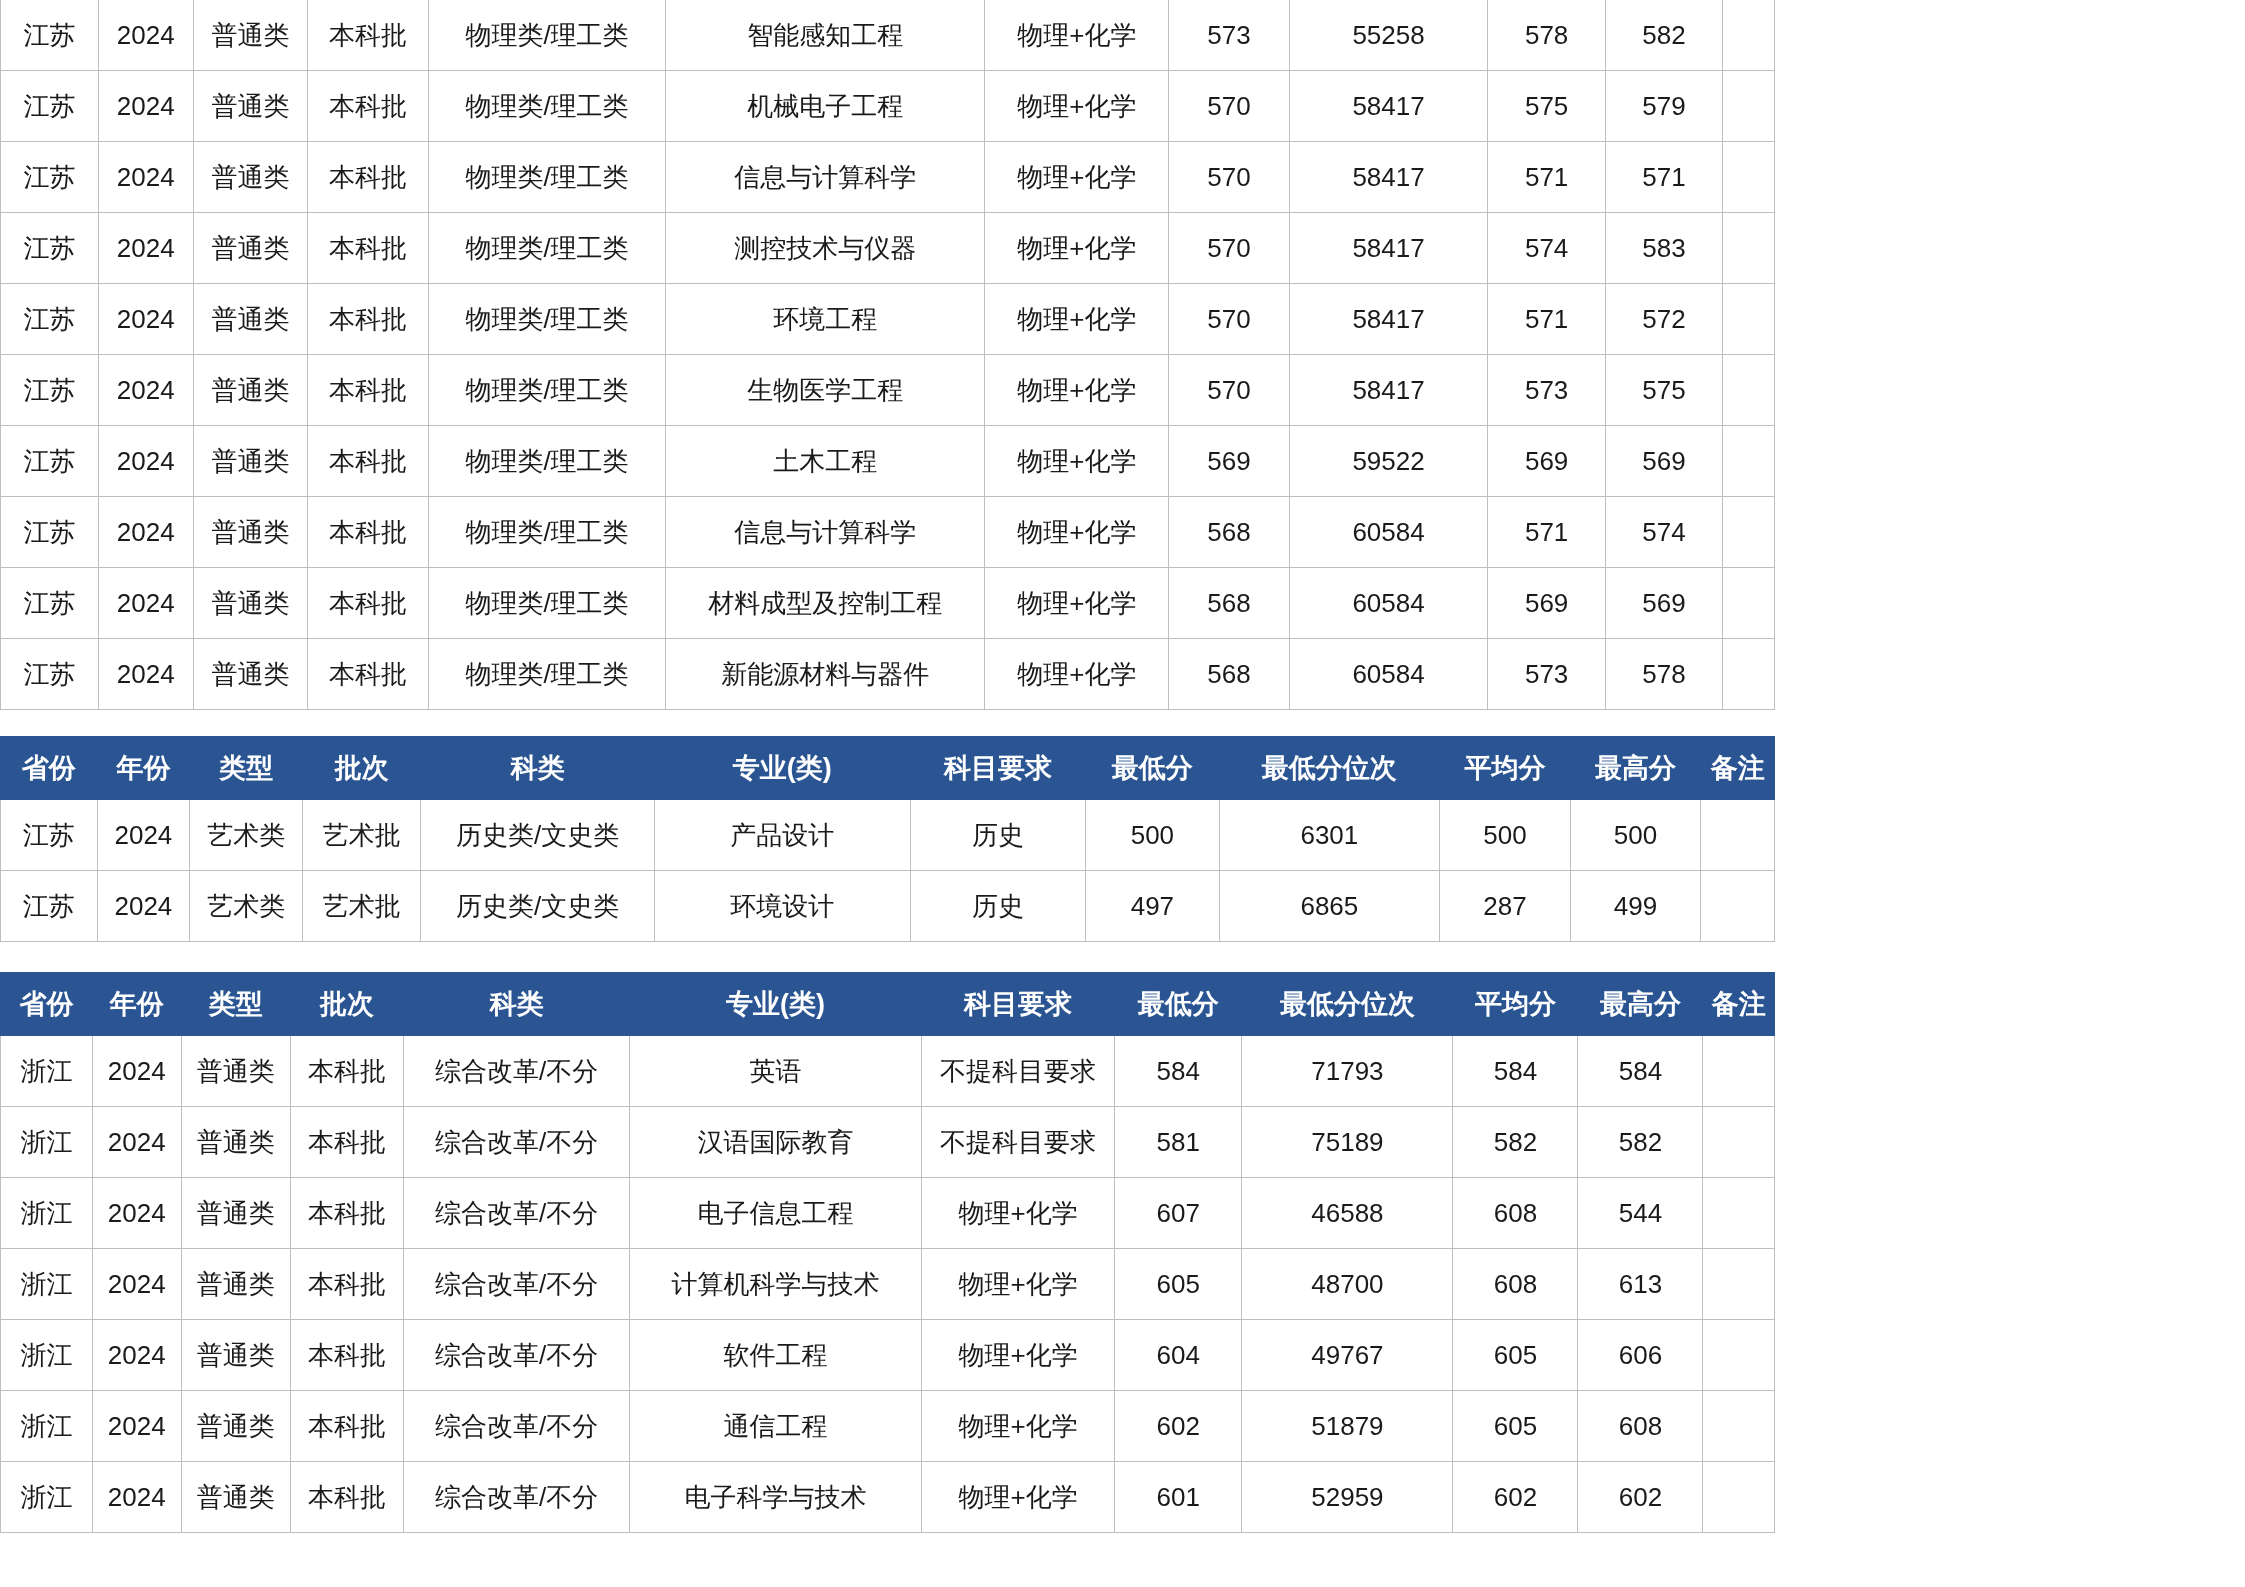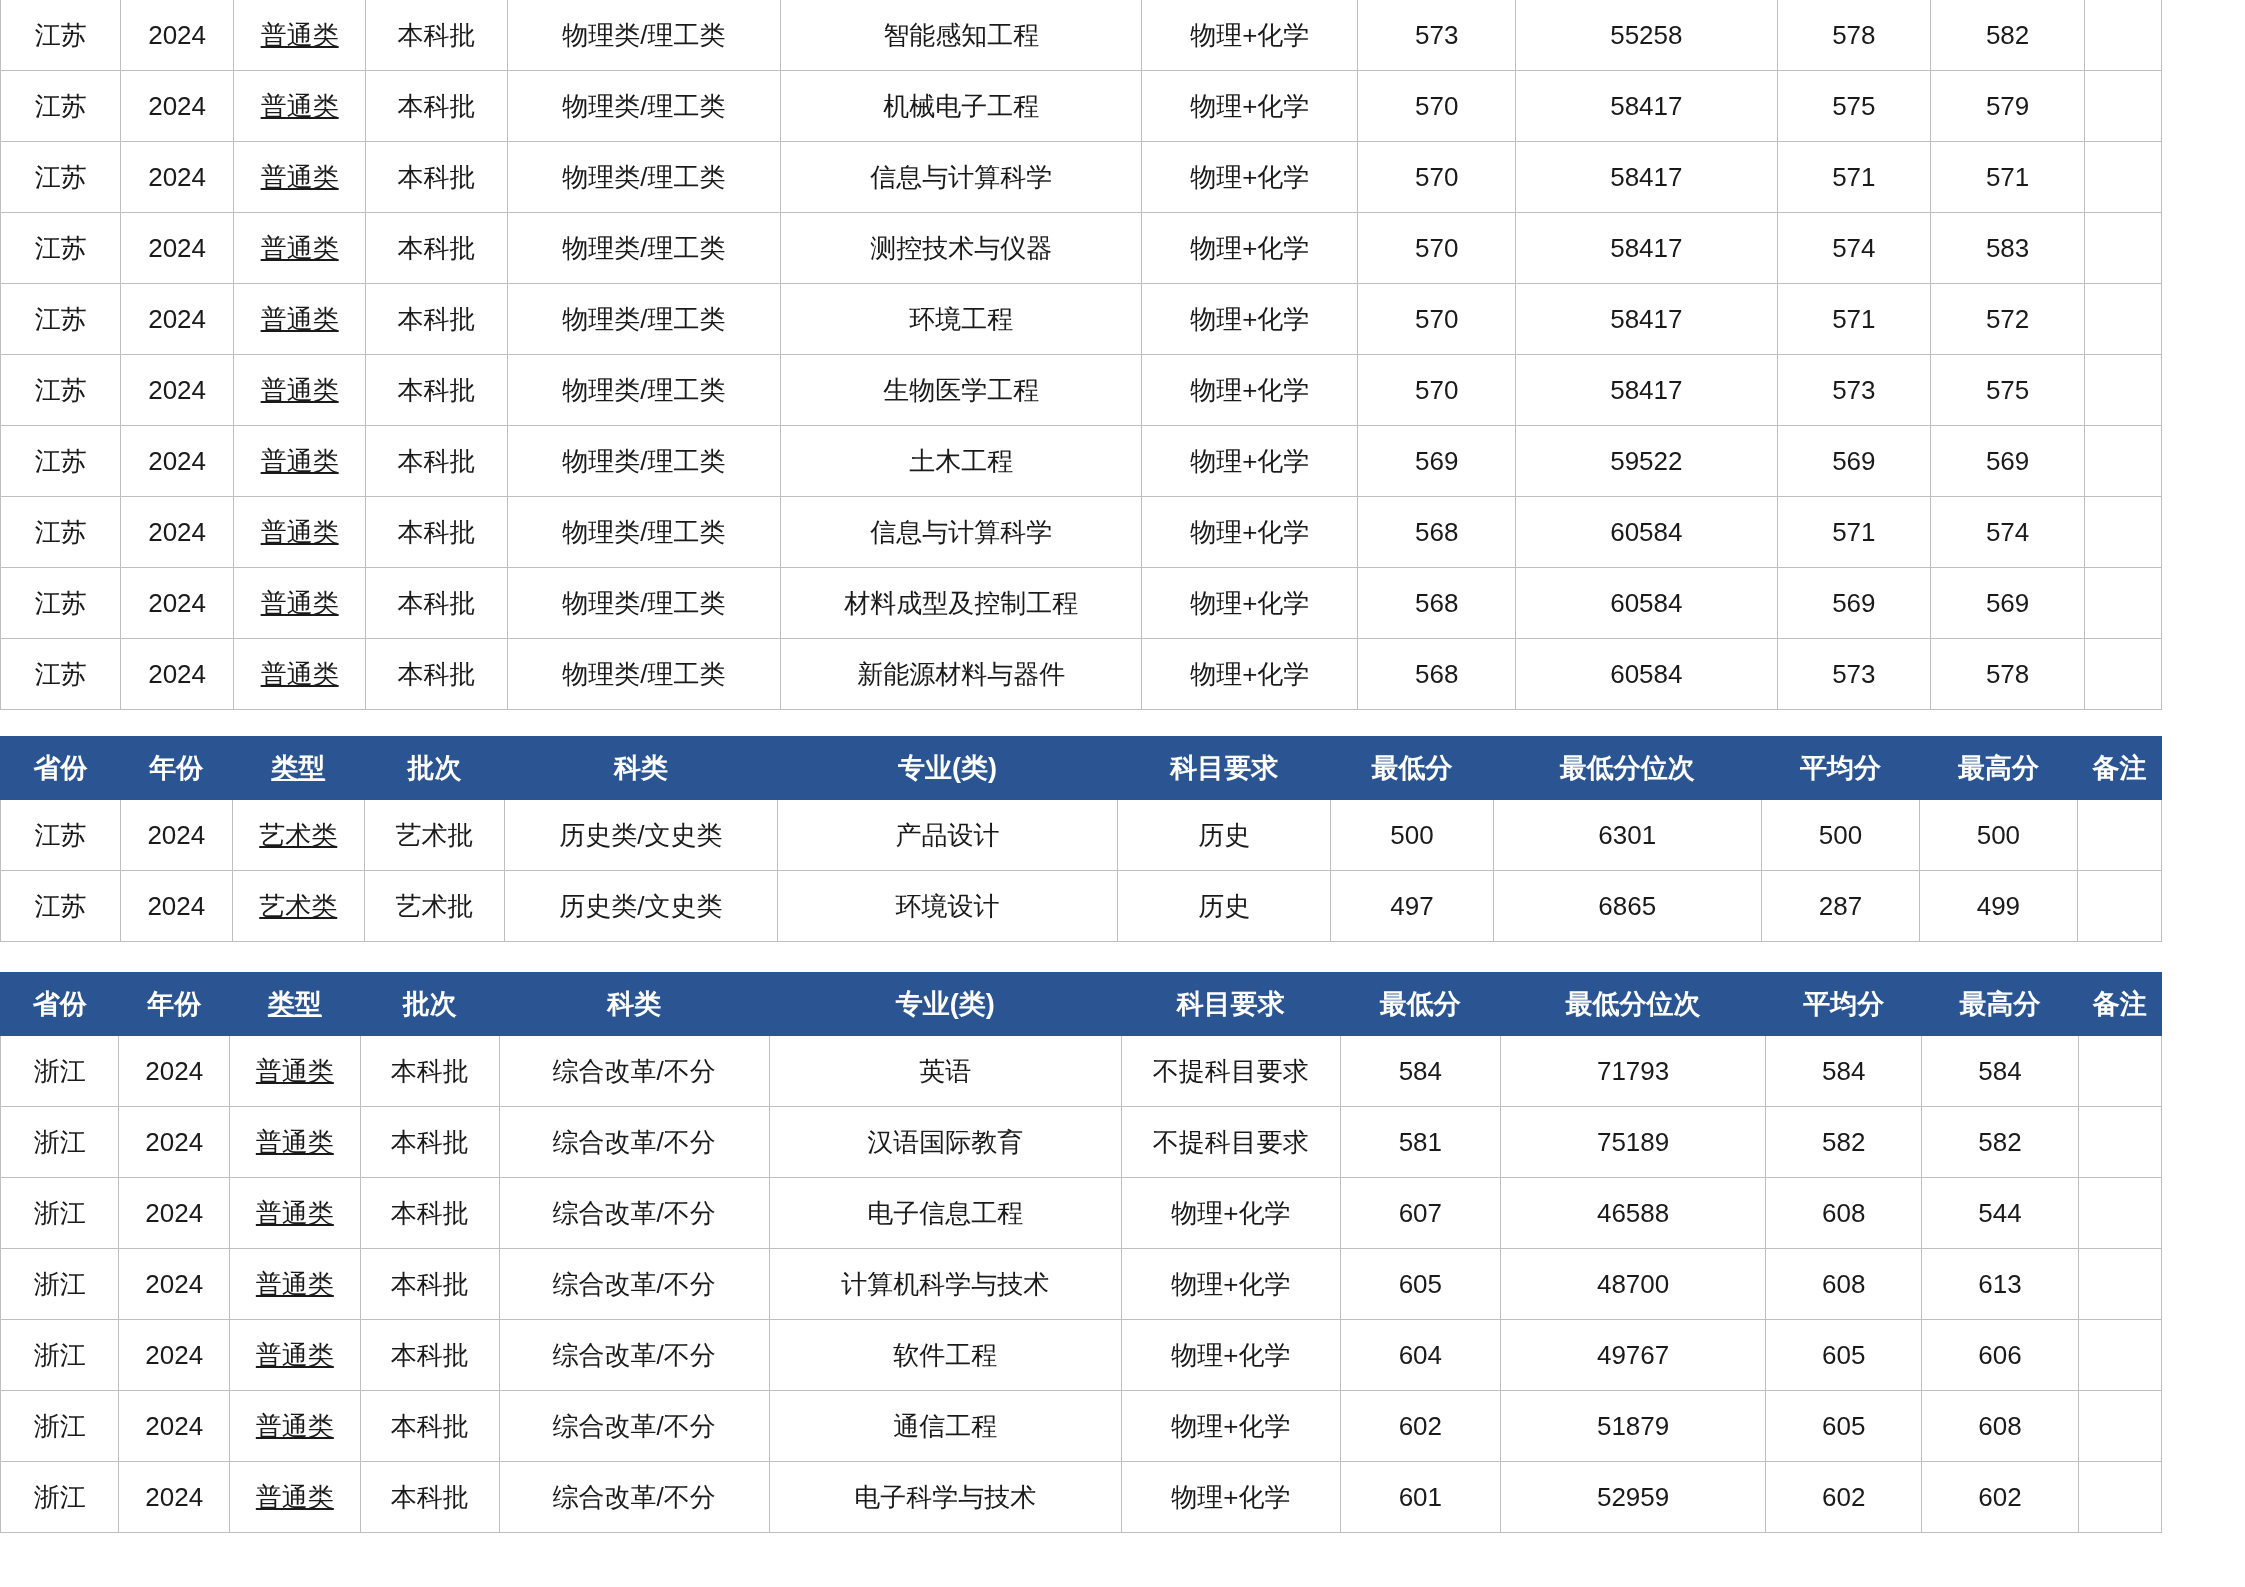--- a/index.html
+++ b/index.html
@@ -2,21 +2,21 @@
 <html><head>
 <meta charset="utf-8">
 <style>
   html, body {
     margin: 0;
     padding: 0;
     background: #ffffff;
     font-family: "Liberation Sans", "DejaVu Sans", sans-serif;
   }
   .page {
-    width: 2162px;
+    width: 1775px;
     height: 1587px;
     position: relative;
     background: #ffffff;
     overflow: hidden;
   }
   .tbl {
     border-collapse: collapse;
     table-layout: fixed;
     font-size: 26px;
     color: #1a1a1a;
@@ -35,21 +35,21 @@
     background: #2a5592;
     color: #ffffff;
     font-weight: bold;
     border: 1px solid #2a5592;
     height: 62px;
     font-size: 27px;
   }
   
   .c0 { width: 130px; }
   .c1 { width: 120px; }
-  .c2 { width: 140px; text-decoration: underline; }
+  .c2 { width: 140px; }
   .c3 { width: 150px; margin-top: 16px; }
   .c4 { width: 290px; }
   .c5 { width: 380px; margin-left: 44px; }
   .c6 { width: 230px; }
   .c7 { width: 175px; }
   .c8 { width: 290px; }
   .c9 { width: 170px; }
   .c10 { width: 170px; }
   .c11 { width: 88px; }
   .gap-a { height: 26px; }

